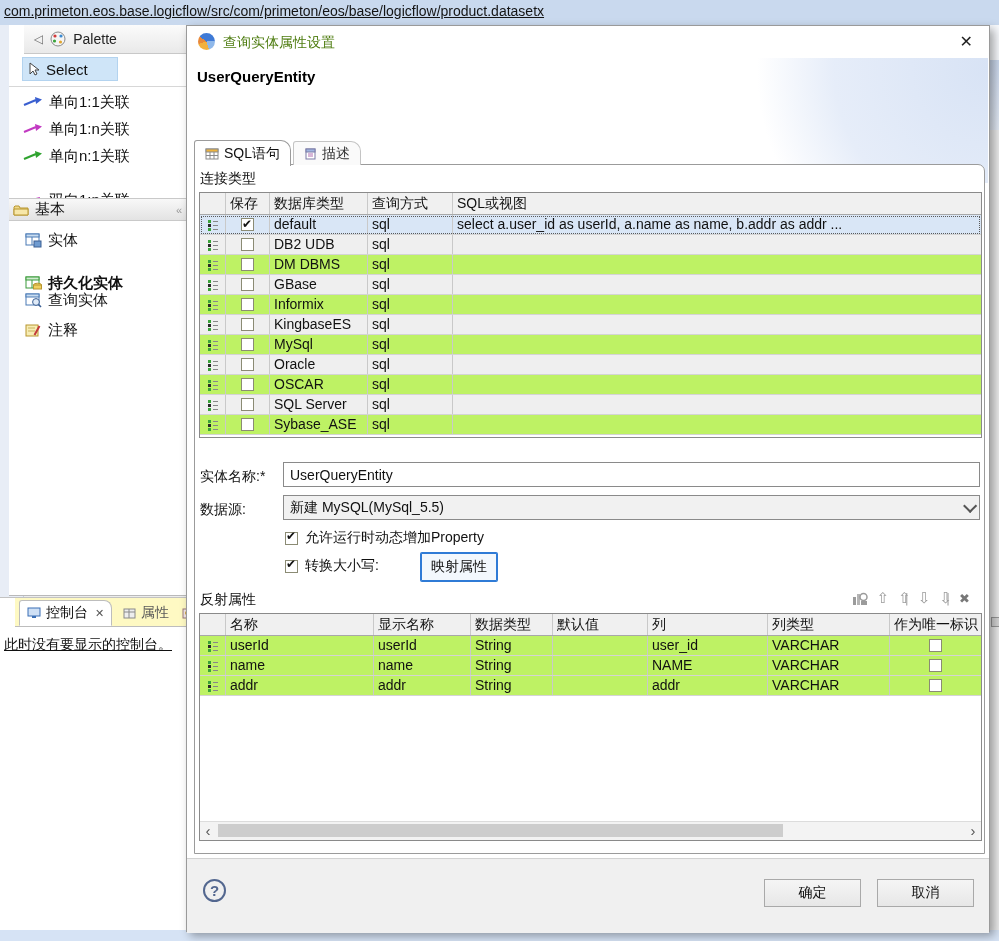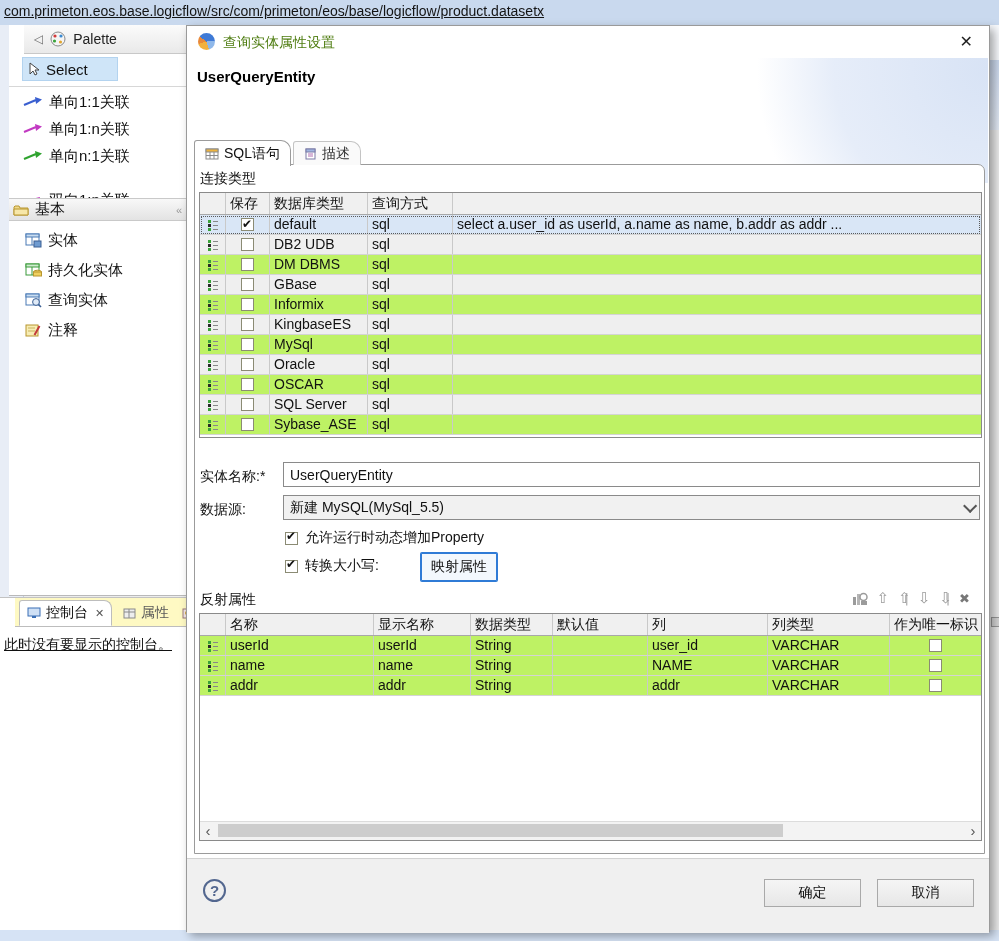--- a/index.html
+++ b/index.html
@@ -174,21 +174,21 @@
 
     <div class="bas-item" style="top:203px;">
       <svg width="17" height="15">
         <rect x="1" y="1" width="13" height="11" fill="#fff" stroke="#4a7ab5"></rect>
         <rect x="1" y="1" width="13" height="3" fill="#c8dcf0" stroke="#4a7ab5"></rect>
         <line x1="7" y1="4" x2="7" y2="12" stroke="#4a7ab5"></line>
         <rect x="9" y="8" width="7" height="6" fill="#6f9bd0" stroke="#3a5f93"></rect>
       </svg>
       <span>实体</span>
     </div>
-    <div class="bas-item" style="top:233px;">
+    <div class="bas-item" style="top:246px;font-weight:bold;">
       <svg width="17" height="15">
         <rect x="1" y="1" width="13" height="11" fill="#fff" stroke="#3a9a3a"></rect>
         <rect x="1" y="1" width="13" height="3" fill="#cfeccf" stroke="#3a9a3a"></rect>
         <line x1="7" y1="4" x2="7" y2="12" stroke="#3a9a3a"></line>
         <ellipse cx="12.5" cy="9" rx="4" ry="1.8" fill="#f0d060" stroke="#b8962f"></ellipse>
         <rect x="8.5" y="9" width="8" height="4" fill="#f0d060" stroke="#b8962f"></rect>
       </svg>
       <span>持久化实体</span>
     </div>
     <div class="bas-item" style="top:263px;">
@@ -278,20 +278,21 @@
 
     <div class="contentbox">
       <span class="sec-label" style="left:5px;top:5px;">连接类型</span>
 
       <div class="tbl" style="left:4px;top:27px;width:783px;height:246px;">
         <div class="thead">
           <div class="c w-h"></div>
           <div class="c w-save">保存</div>
           <div class="c w-dbt">数据库类型</div>
           <div class="c w-qm">查询方式</div>
+          <div class="c w-sql">SQL或视图</div>
         </div>
         <div class="crows">
           <div class="trow sel">
             <div class="c w-h">
                 <svg width="10" height="12">
                   <rect x="0" y="1" width="3" height="3" fill="#3aa33a"></rect>
                   <rect x="0" y="5" width="3" height="3" fill="#2a2a2a"></rect>
                   <rect x="0" y="9" width="3" height="3" fill="#3aa33a"></rect>
                   <rect x="5" y="2" width="5" height="1" fill="#888"></rect>
                   <rect x="5" y="6" width="5" height="1" fill="#888"></rect>

